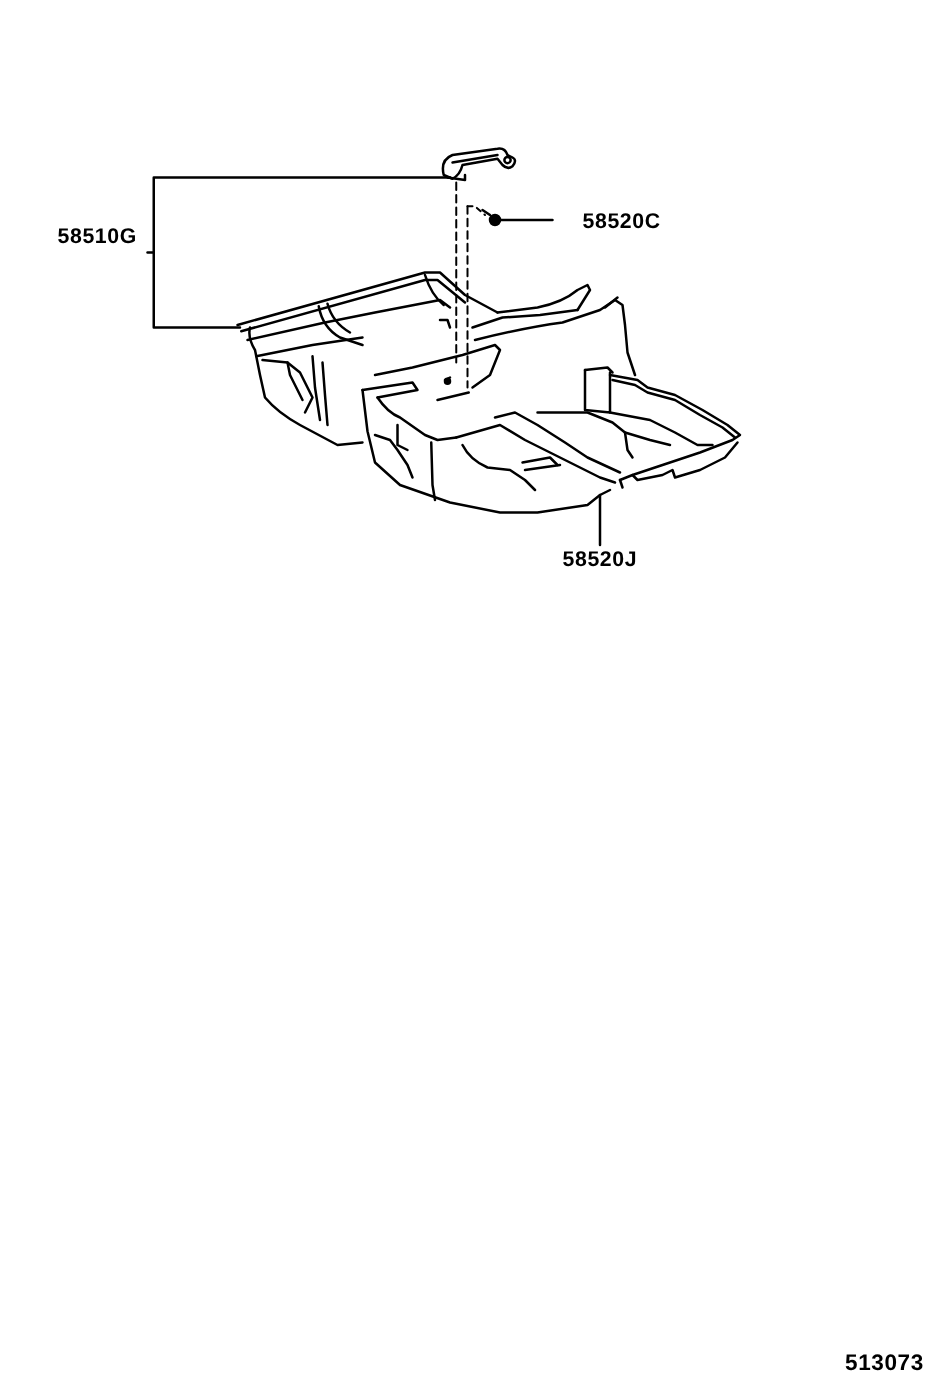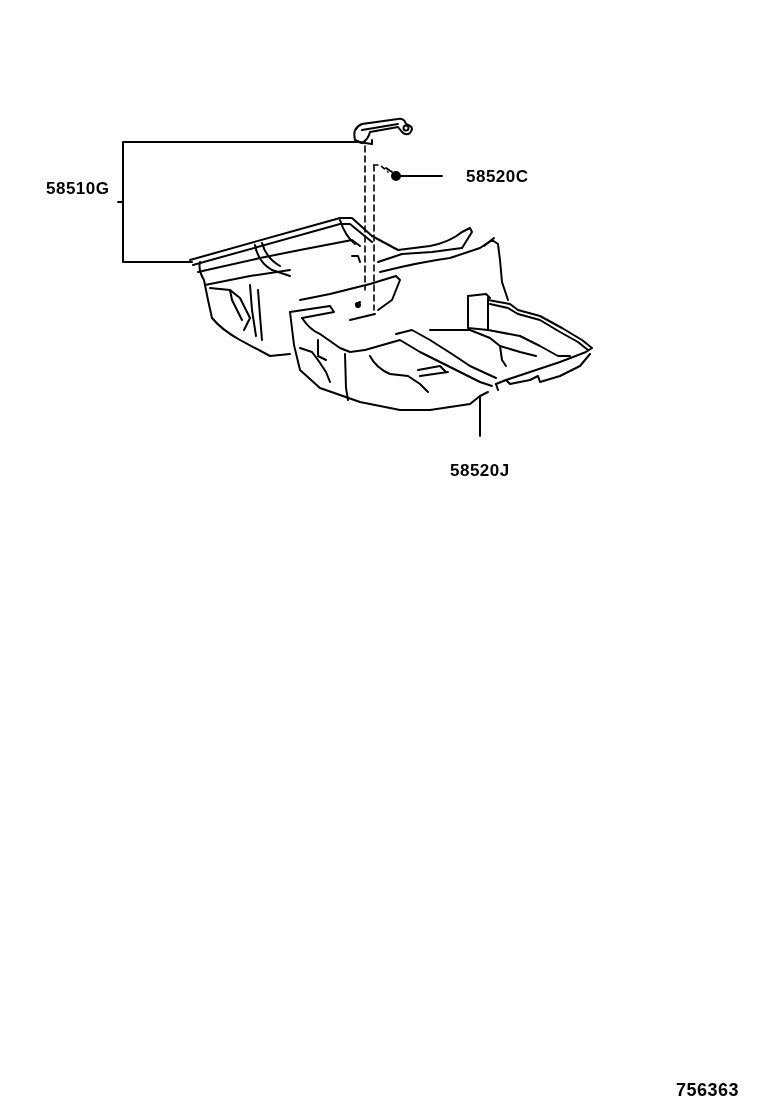--- a/index.html
+++ b/index.html
@@ -94,15 +94,15 @@
       </g>
 
       <g>
         <line x1="480" y1="396" x2="480" y2="436"></line>
       </g>
     </g>
   </svg>
 
   <div class="part-label" style="left:46px; top:180px;">58510G</div>
   <div class="part-label" style="left:442px; top:168px;margin-left:24px;">58520C</div>
-  <div class="part-label" style="left:450px; top:462px;">58520J</div>
-  <div class="fig-number" style="left:676px; top:1081px;">756363</div>
+  <div class="part-label" style="left:450px; top:439px;">58520J</div>
+  <div class="fig-number" style="left:676px; top:1081px;">513073</div>
 </div>
 
 </body></html>

